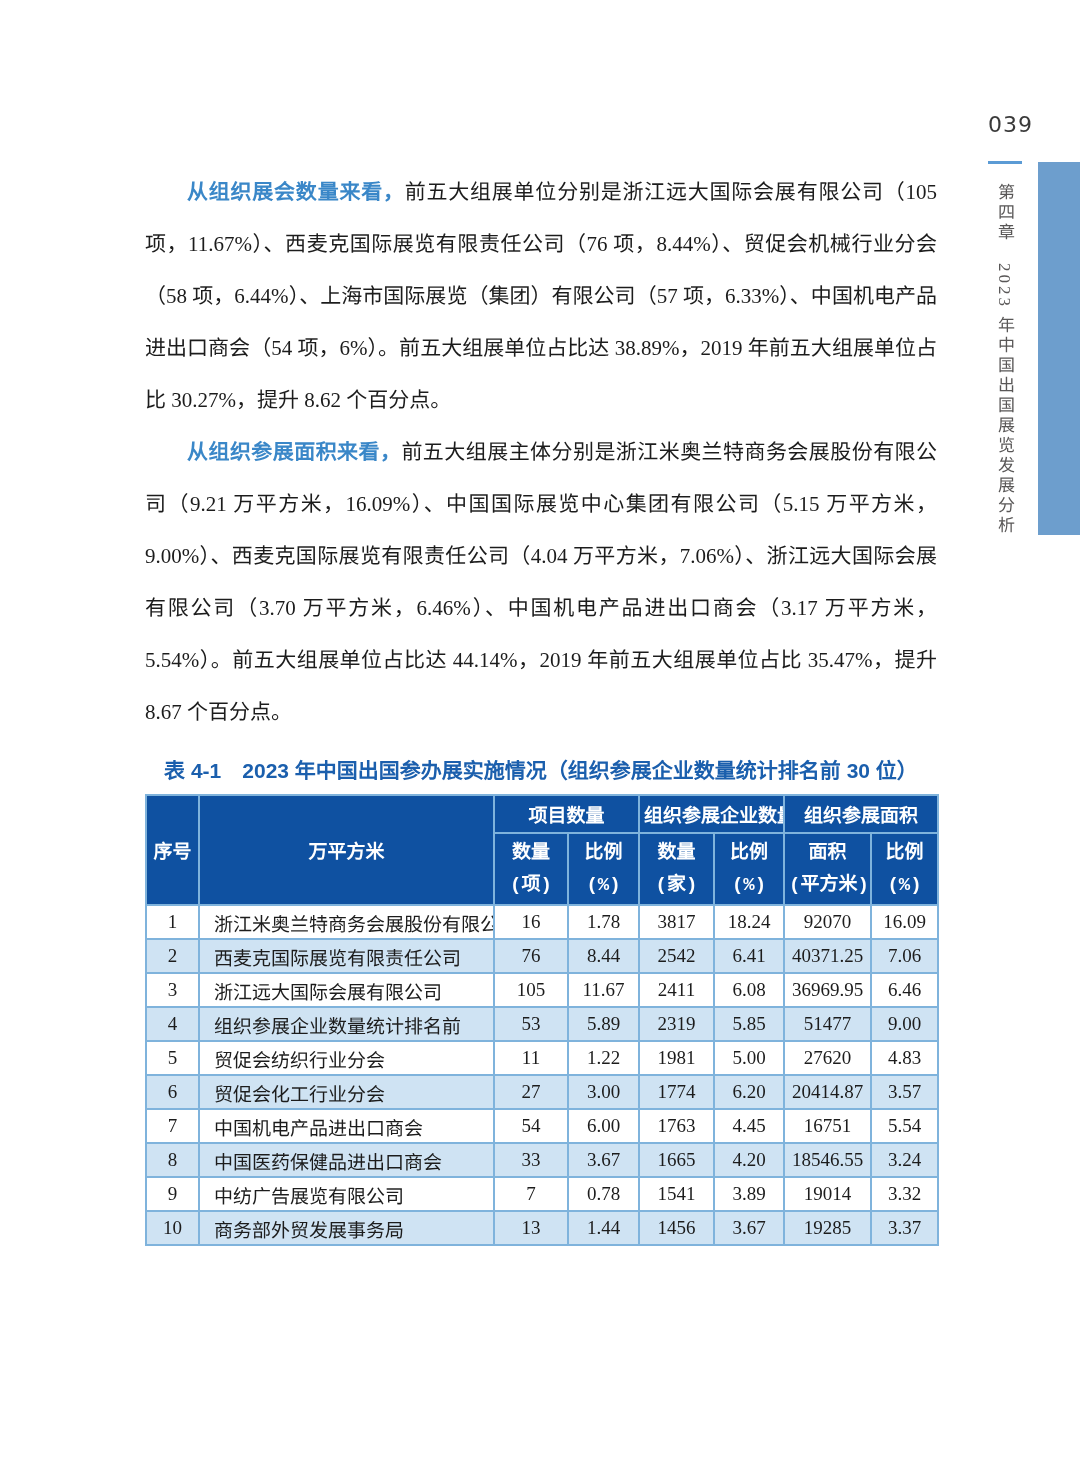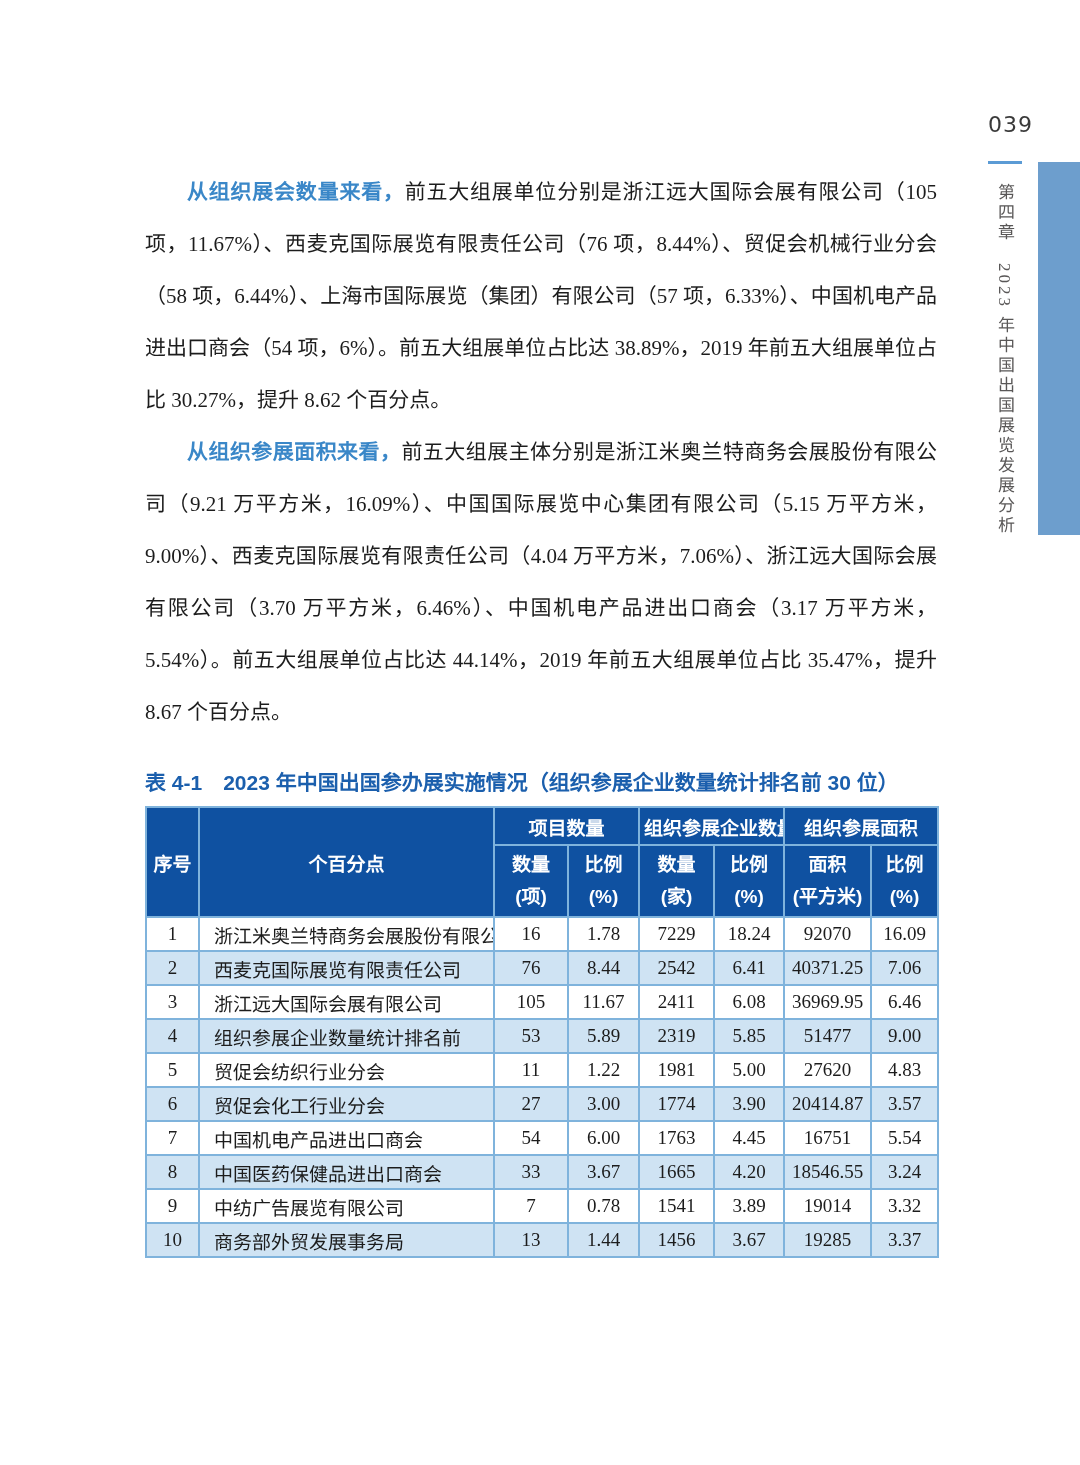--- a/index.html
+++ b/index.html
@@ -51,38 +51,38 @@
   .para{
     margin:0;
     font-size:21px;line-height:52px;
     text-align:justify;text-indent:42px;
   }
   .para .lead{
     font-family:"Liberation Sans","DejaVu Sans",sans-serif;
     font-weight:700;color:var(--lead-blue);
   }
   .table-title{
-    margin-top:28px;margin-bottom:10px;
-    text-align:left;
+    margin-top:16px;margin-bottom:10px;
+    text-align:center;
     font-family:"Liberation Sans","DejaVu Sans",sans-serif;
     font-weight:700;font-size:21px;color:var(--title-blue);
   }
   table.data{
     width:792px;border-collapse:collapse;table-layout:fixed;
     border:2px solid var(--border);
   }
   table.data th,table.data td{
     border:2px solid var(--border);
     padding:0 4px;
     text-align:center;vertical-align:middle;
     overflow:hidden;white-space:nowrap;
   }
   table.data thead th{
     background:var(--header-bg);color:#fff;
-    font-family:Liberation Sans, sans-serif;
+    font-family:Liberation Mono, monospace;
     font-weight:700;font-size:19px;
   }
   tr.group-row th{height:36px;}
   tr.sub-row th{height:70px;font-weight:700;margin-top:12px;}
   tr.sub-row th .l{line-height:32px;font-weight:700;}
   table.data tbody td{
     height:32px;font-size:19px;background:#fff;
   }
   table.data tbody tr:nth-child(even) td{background:var(--row-alt);}
   table.data tbody td.left{text-align:left;padding-left:14px;}
@@ -113,21 +113,21 @@
         <col style="width:74px">
           <col style="width:71px">
         <col style="width:75px">
           <col style="width:70px">
         <col style="width:87px">
           <col style="width:67px">
       </colgroup>
       <thead>
         <tr class="group-row">
           <th rowspan="2">序号</th>
-          <th rowspan="2">个百分点</th>
+          <th rowspan="2">万平方米</th>
           <th colspan="2">项目数量</th>
           <th colspan="2">组织参展企业数量</th>
           <th colspan="2">组织参展面积</th>
         </tr>
         <tr class="sub-row">
           <th>
             <div class="l">数量</div>
             <div class="l">(项)</div>
           </th>
           <th>
@@ -151,21 +151,21 @@
             <div class="l">(%)</div>
           </th>
         </tr>
       </thead>
       <tbody id="table-body">
           <tr>
             <td>1</td>
             <td class="left">浙江米奥兰特商务会展股份有限公司</td>
             <td>16</td>
             <td>1.78</td>
-            <td>7229</td>
+            <td>3817</td>
             <td>18.24</td>
             <td>92070</td>
             <td>16.09</td>
           </tr>
           <tr>
             <td>2</td>
             <td class="left">西麦克国际展览有限责任公司</td>
             <td>76</td>
             <td>8.44</td>
             <td>2542</td>
@@ -202,21 +202,21 @@
             <td>5.00</td>
             <td>27620</td>
             <td>4.83</td>
           </tr>
           <tr>
             <td>6</td>
             <td class="left">贸促会化工行业分会</td>
             <td>27</td>
             <td>3.00</td>
             <td>1774</td>
-            <td>3.90</td>
+            <td>6.20</td>
             <td>20414.87</td>
             <td>3.57</td>
           </tr>
           <tr>
             <td>7</td>
             <td class="left">中国机电产品进出口商会</td>
             <td>54</td>
             <td>6.00</td>
             <td>1763</td>
             <td>4.45</td>

